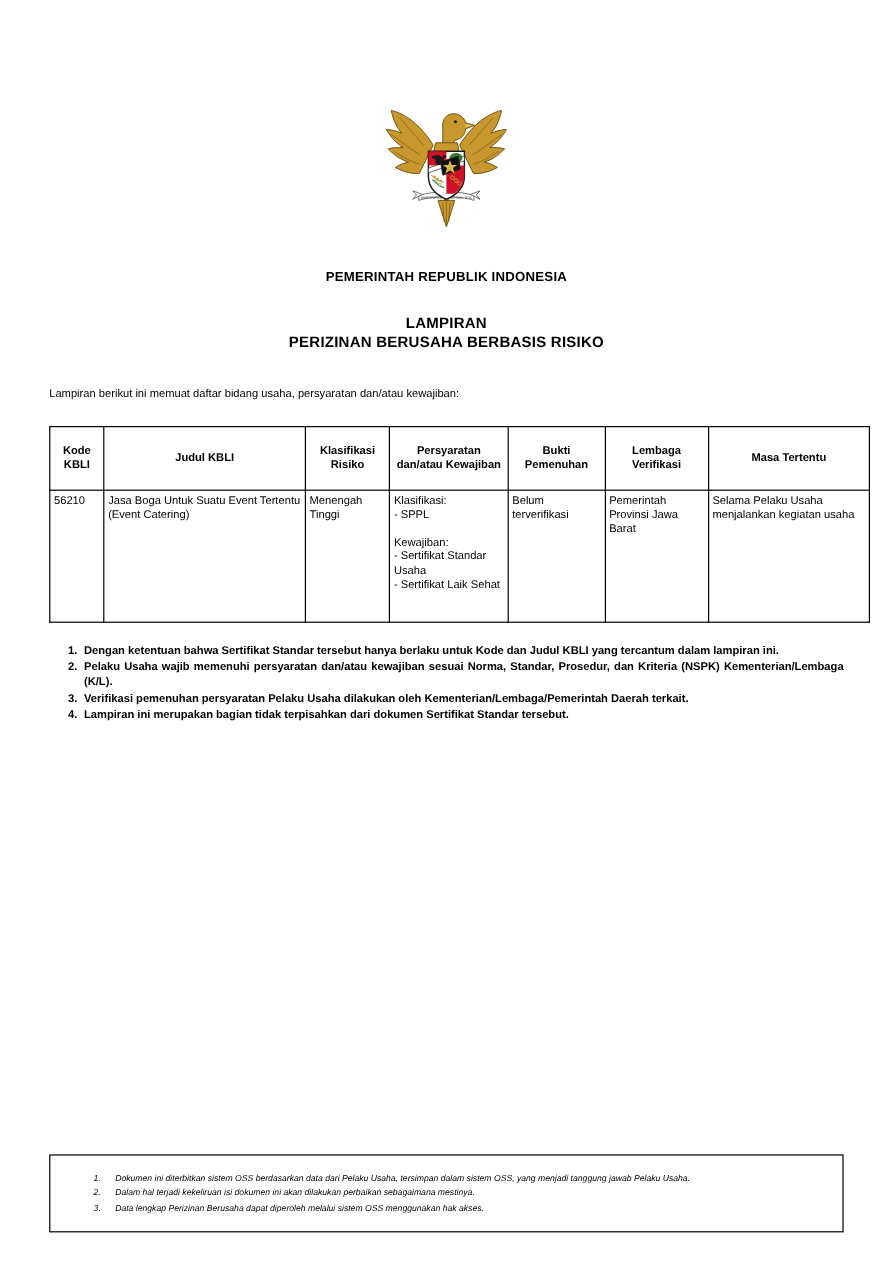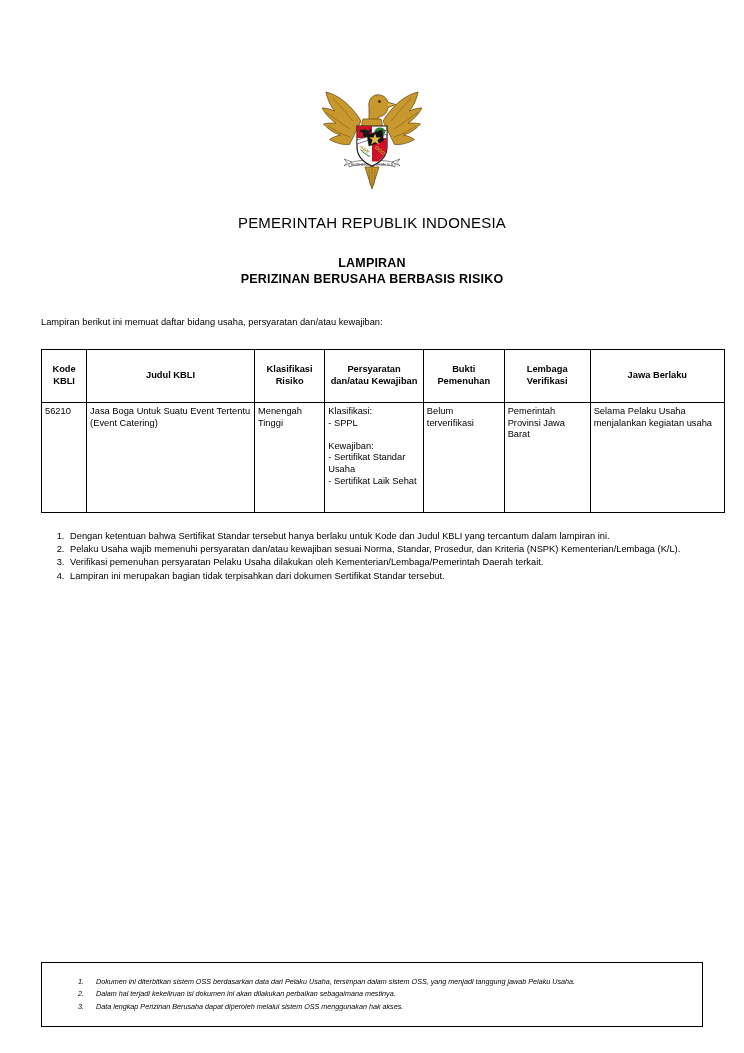--- a/index.html
+++ b/index.html
@@ -35,23 +35,23 @@
     width: 118px;
     height: 108px;
     line-height: 0;
   }
 
   
   .heading-block {
     text-align: center;
   }
   .title-gov {
-    margin-top: 18px;
-    font-size: 15px;
-    font-weight: normal;
+    margin-top: 28px;
+    font-size: 11px;
+    font-weight: bold;
     letter-spacing: 0.2px;
   }
   .title-main {
     margin-top: 25px;
     font-size: 12.5px;
     font-weight: bold;
     line-height: 15.5px;
     letter-spacing: 0.2px;
   }
   .title-main div { white-space: nowrap; }
@@ -101,20 +101,21 @@
   ol.notes {
     margin: 17px 0 0 0;
     padding: 0 0 0 26px;
     font-size: 9.3px;
     line-height: 13.2px;
   }
   ol.notes li {
     text-align: justify;
     padding-left: 3px;
     margin-bottom: 0;
+    font-weight: bold;
   }
 
   
   .footer-box {
     position: absolute;
     left: 41px;
     top: 962px;
     width: 662px;
     box-sizing: border-box;
     border: 1px solid #000000;
@@ -243,21 +244,21 @@
 
   <table class="kbli">
     <thead>
       <tr>
         <th class="col-kode">Kode KBLI</th>
         <th class="col-judul">Judul KBLI</th>
         <th class="col-klas">Klasifikasi Risiko</th>
         <th class="col-pers">Persyaratan dan/atau Kewajiban</th>
         <th class="col-bukti">Bukti Pemenuhan</th>
         <th class="col-lembaga">Lembaga Verifikasi</th>
-        <th class="col-masa">Jawa Berlaku</th>
+        <th class="col-masa">Masa Tertentu</th>
       </tr>
     </thead>
     <tbody>
       <tr>
         <td>56210</td>
         <td>Jasa Boga Untuk Suatu Event Tertentu (Event Catering)</td>
         <td>Menengah Tinggi</td>
         <td>
           <span class="cell-line">Klasifikasi:</span>
           <span class="cell-line">- SPPL</span>

